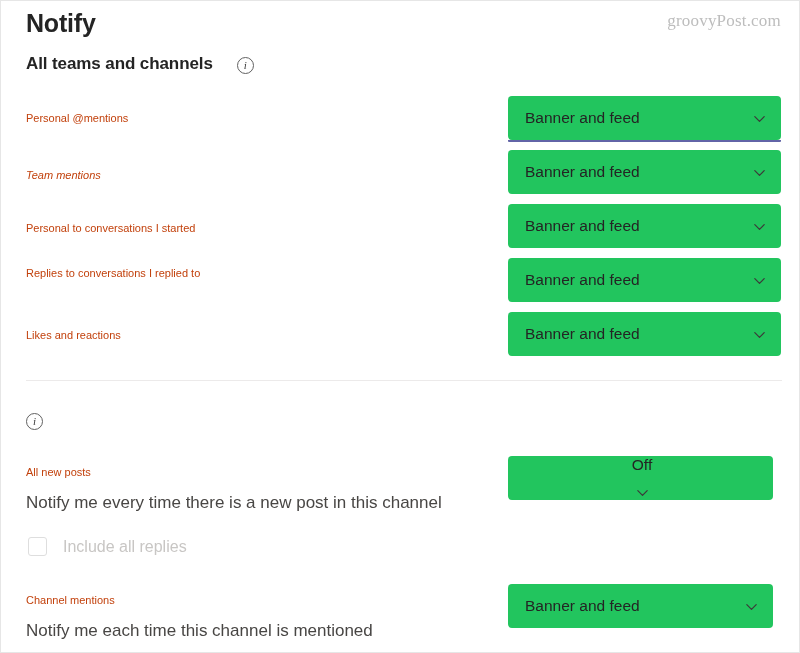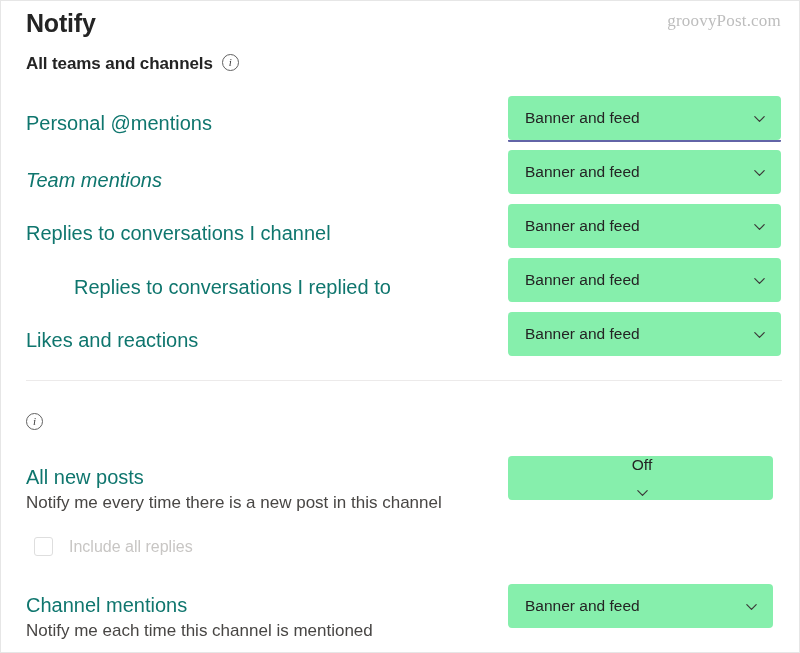--- a/index.html
+++ b/index.html
@@ -41,22 +41,22 @@
     font-size: 25px;
     font-weight: 600;
     color: #242424;
     letter-spacing: -0.2px;
   }
 
   
   .section-head {
     position: absolute;
     display: flex;
-    align-items: flex-start;
-    gap: 9px;
+    align-items: flex-end;
+    gap: 24px;
     left: 25px;
   }
   .section-head .title {
     font-size: 17px;
     font-weight: 700;
     color: #242424;
     letter-spacing: -0.1px;
   }
   .info-icon {
     width: 17px;
@@ -72,36 +72,36 @@
     color: #3b3b3b;
     line-height: 1;
     box-sizing: border-box;
     flex: none;
     cursor: pointer;
   }
   .info-icon span { transform: translateY(-0.5px); }
   .row-label {
     position: absolute;
     left: 25px;
-    font-size: 20px;
-    color: #0f766e;
+    font-size: 11px;
+    color: #c2410c;
     white-space: nowrap;
   }
   .row-sub {
     position: absolute;
     left: 25px;
     font-size: 17px;
     color: #484644;
     white-space: nowrap;
   }
 
   
   .dropdown {
     position: absolute;
-    background: #86efac;
+    background: #22c55e;
     border: none;
     border-radius: 4px;
     height: 44px;
     display: flex;
     align-items: center;
     justify-content: space-between;
     padding: 0 14px 0 17px;
     box-sizing: border-box;
     cursor: pointer;
     font-family: inherit;
@@ -133,21 +133,21 @@
     position: absolute;
     left: 25px;
     right: 17px;
     height: 1px;
     background: #eceaea;
   }
 
   
   .checkbox-row {
     position: absolute;
-    left: 33px;
+    left: 27px;
     display: flex;
     align-items: flex-end;
     gap: 16px;
   }
   .checkbox-box {
     width: 19px;
     height: 19px;
     border: 1.5px solid #dedede;
     border-radius: 3px;
     background: #ffffff;
@@ -185,29 +185,29 @@
   </div>
 
   <div class="row-label" style="top:168px;font-style:italic;">Team mentions</div>
   <div class="dropdown" style="left:507px; width:273px; top:149px;">
     <span class="val">Banner and feed</span>
     <svg class="chev" viewBox="0 0 16 16">
         <path d="M3 6 L8 11 L13 6" fill="none" stroke="#3b3a39" stroke-width="1.3" stroke-linecap="round" stroke-linejoin="round"></path>
       </svg>
   </div>
 
-  <div class="row-label" style="top:221px;">Replies to conversations I channel</div>
+  <div class="row-label" style="top:221px;">Personal to conversations I started</div>
   <div class="dropdown" style="left:507px; width:273px; top:203px;">
     <span class="val">Banner and feed</span>
     <svg class="chev" viewBox="0 0 16 16">
         <path d="M3 6 L8 11 L13 6" fill="none" stroke="#3b3a39" stroke-width="1.3" stroke-linecap="round" stroke-linejoin="round"></path>
       </svg>
   </div>
 
-  <div class="row-label" style="top:275px;margin-left:48px;">Replies to conversations I replied to</div>
+  <div class="row-label" style="top:266px;">Replies to conversations I replied to</div>
   <div class="dropdown" style="left:507px; width:273px; top:257px;">
     <span class="val">Banner and feed</span>
     <svg class="chev" viewBox="0 0 16 16">
         <path d="M3 6 L8 11 L13 6" fill="none" stroke="#3b3a39" stroke-width="1.3" stroke-linecap="round" stroke-linejoin="round"></path>
       </svg>
   </div>
 
   <div class="row-label" style="top:328px;">Likes and reactions</div>
   <div class="dropdown" style="left:507px; width:273px; top:311px;">
     <span class="val">Banner and feed</span>

